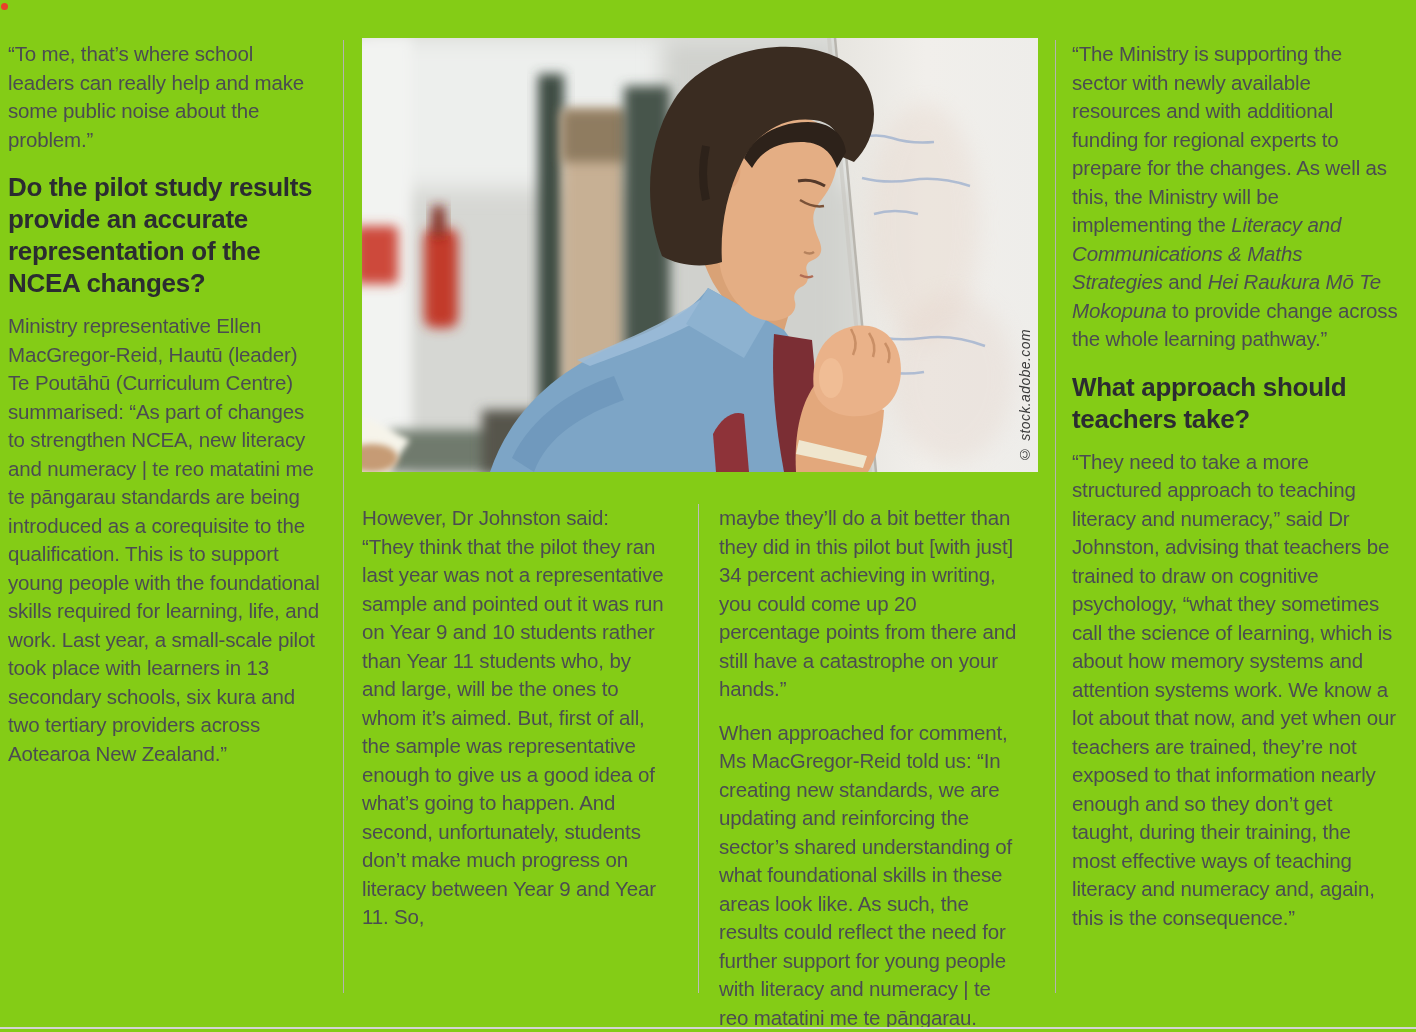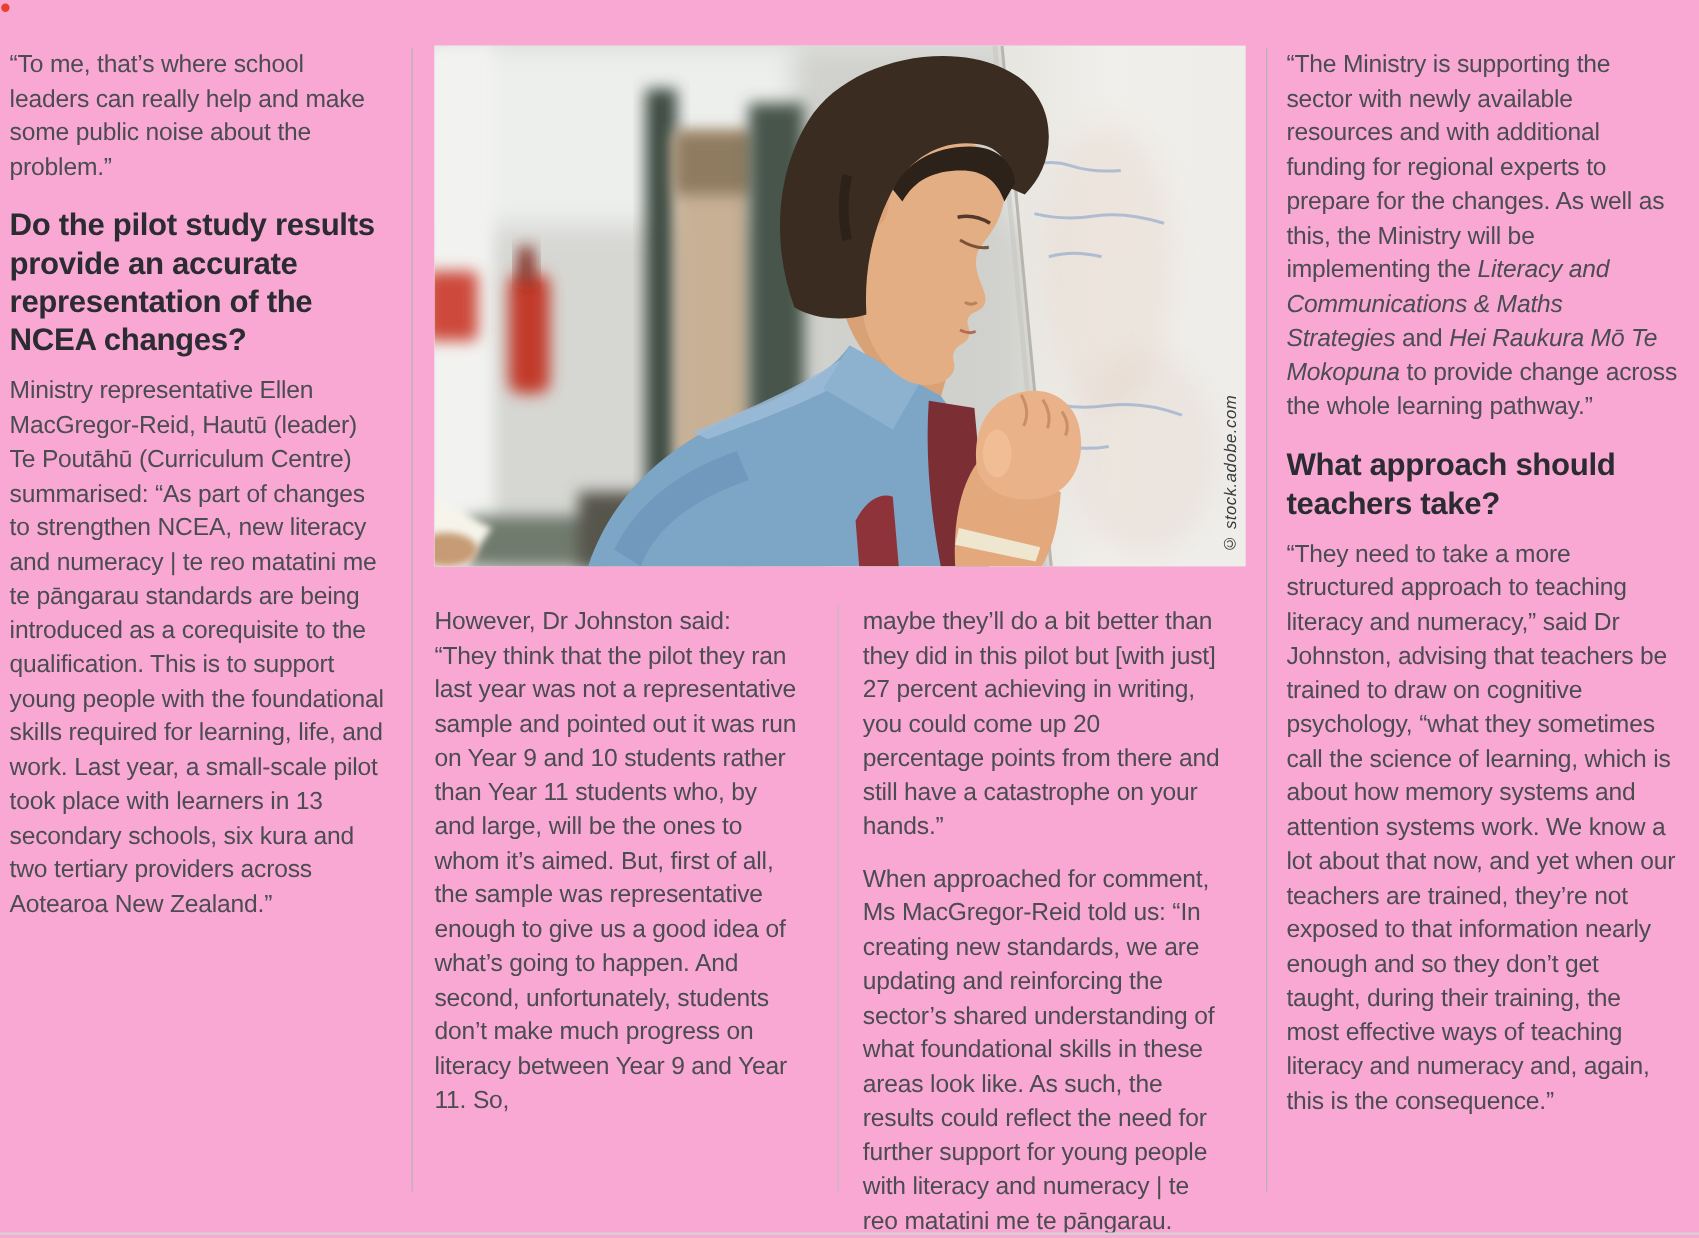--- a/index.html
+++ b/index.html
@@ -1,17 +1,17 @@
 <!DOCTYPE html>
 <html><head>
 <meta charset="utf-8">
 <style>
   html,body { margin:0; padding:0; background:#ffffff; }
   .page {
-    position:relative; width:1416px; height:1032px; background:#f9a8d4;
+    position:relative; width:1416px; height:1032px; background:#84cc16;
     font-family:"Liberation Sans", sans-serif; overflow:hidden;
   }
   .red-dot {
     position:absolute; left:1px; top:3px; width:7px; height:7px;
     border-radius:50%; background:#e8402a;
   }
   .col { position:absolute; top:40px; color:#4b4c51; font-size:20.5px; line-height:28.5px; letter-spacing:-0.15px; }
   .col p { margin:0 0 15px 0; }
   .col h2 {
     font-family:Liberation Sans, sans-serif; font-weight:700;
@@ -148,21 +148,21 @@
     <figcaption class="credit">© stock.adobe.com</figcaption>
   </figure>
 
   <div class="col col2">
     <p>However, Dr Johnston said: “They think that the pilot they ran last year was not a representative sample and pointed out it was run on Year 9 and 10 students rather than Year 11 students who, by and large, will be the ones to whom it’s aimed. But, first of all, the sample was representative enough to give us a good idea of what’s going to happen. And second, unfortunately, students don’t make much progress on literacy between Year 9 and Year 11. So,</p>
   </div>
 
   <div class="vd d2"></div>
 
   <div class="col col3">
-    <p>maybe they’ll do a bit better than they did in this pilot but [with just] 27 percent achieving in writing, you could come up 20 percentage points from there and still have a catastrophe on your hands.”</p>
+    <p>maybe they’ll do a bit better than they did in this pilot but [with just] 34 percent achieving in writing, you could come up 20 percentage points from there and still have a catastrophe on your hands.”</p>
     <p>When approached for comment, Ms MacGregor-Reid told us: “In creating new standards, we are updating and reinforcing the sector’s shared understanding of what foundational skills in these areas look like. As such, the results could reflect the need for further support for young people with literacy and numeracy | te reo matatini me te pāngarau.</p>
   </div>
 
   <div class="vd d3"></div>
 
   <div class="col col4">
     <p>
       <span>“The Ministry is supporting the sector with newly available resources and with additional funding for regional experts to prepare for the changes. As well as this, the Ministry will be implementing the </span><em>Literacy and Communications &amp; Maths Strategies</em><span> and </span><em>Hei Raukura Mō Te Mokopuna</em><span> to provide change across the whole learning pathway.”</span>
     </p>
     <h2>What approach should teachers take?</h2>

